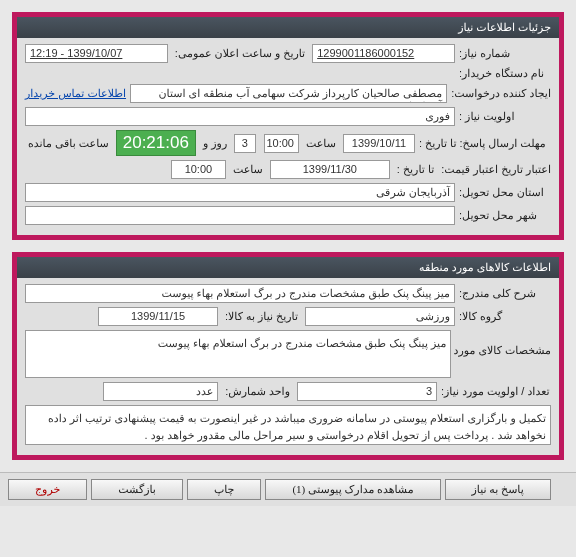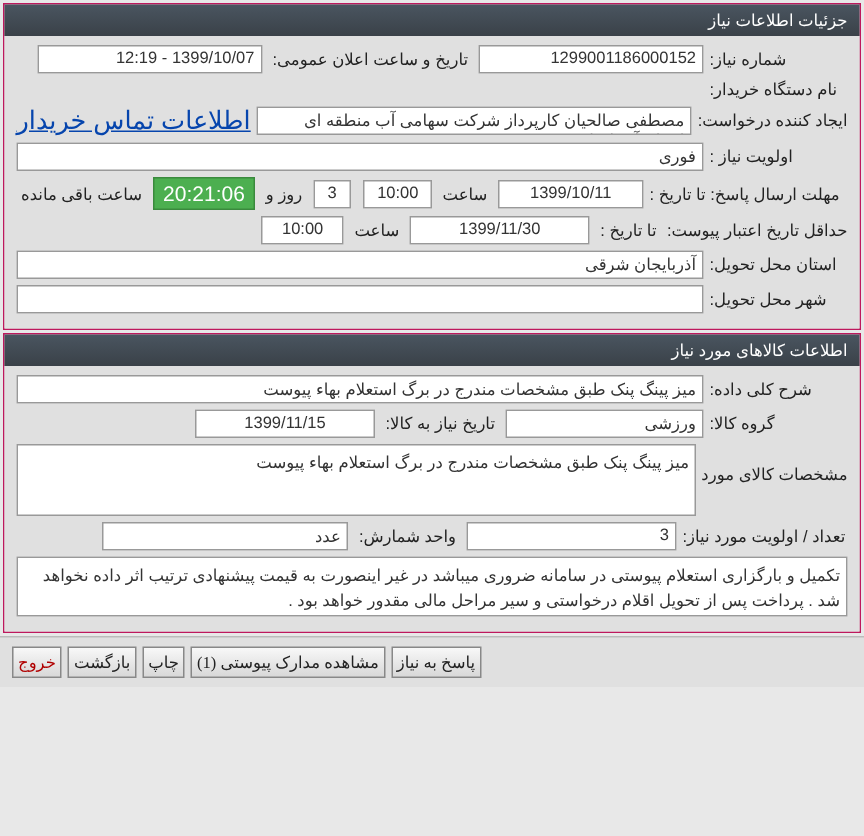--- a/index.html
+++ b/index.html
@@ -5,22 +5,22 @@
 * { box-sizing: border-box; margin: 0; padding: 0; }
 body {
   font-family: Tahoma, Arial, sans-serif;
   font-size: 11px;
   background: #e8e8e8;
   width: 576px;
   height: 557px;
   direction: rtl;
 }
 .panel {
-  border: 1px solid #be185d;
-  margin: 2px;
+  border: 5px solid #be185d;
+  margin: 12px;
 }
 .panel-header {
   background: linear-gradient(to bottom, #4a5560, #3a4148);
   color: #fff;
   padding: 4px 8px;
   font-size: 11px;
 }
 .panel-body {
   padding: 6px 8px;
   background: #e0e0e0;
@@ -48,33 +48,33 @@
   padding: 2px 4px;
   height: 19px;
   font-size: 11px;
   color: #333;
   text-align: right;
   overflow: hidden;
 }
 .field.wide { flex: 1; }
 .field.sm { width: 55px; text-align: center; }
 .field.md { width: 120px; text-align: center; }
-.field.lg { width: 150px; text-align: right; }
+.field.lg { width: 150px; text-align: left; text-decoration: underline; }
 .link {
   color: #0645ad;
   text-decoration: underline;
   cursor: pointer;
-  font-size: 17px;
+  font-size: 11px;
 }
 .countdown {
   background: #4caf50;
   color: #fff;
   padding: 2px 6px;
   border: 1px solid #3a8a3d;
-  font-size: 14px;
+  font-size: 17px;
 }
 .textarea-like {
   background: #fff;
   border: 1px solid #999;
   padding: 4px;
   font-size: 11px;
   color: #333;
   width: 100%;
   line-height: 1.5;
 }
@@ -82,21 +82,21 @@
   display: flex;
   justify-content: flex-end;
   gap: 4px;
   padding: 6px 8px;
   background: #e0e0e0;
   border-top: 1px solid #bbb;
 }
 .btn {
   border: 1px solid #888;
   background: linear-gradient(to bottom, #f8f8f8, #d8d8d8);
-  padding: 3px 3px;
+  padding: 3px 26px;
   font-size: 11px;
   cursor: pointer;
   color: #222;
   font-family: Tahoma;
 }
 .btn.red { color: #b00000; }
 </style>
 </head>
 <body>
 
@@ -132,66 +132,66 @@
       <span class="label-sm">ساعت</span>
       <span class="field sm">10:00</span>
       <span style="flex:1"></span>
       <span class="field" style="width:30px;text-align:center">3</span>
       <span class="label-sm">روز و</span>
       <span class="countdown">20:21:06</span>
       <span class="label-sm">ساعت باقی مانده</span>
     </div>
 
     <div class="row">
-      <span class="label">حداقل تاریخ اعتبار پیوست:</span>
+      <span class="label">اعتبار تاریخ اعتبار قیمت:</span>
       <span class="label-sm">تا تاریخ :</span>
       <span class="field md">1399/11/30</span>
       <span class="label-sm">ساعت</span>
       <span class="field sm">10:00</span>
     </div>
 
     <div class="row">
       <span class="label">استان محل تحویل:</span>
       <span class="field wide">آذربایجان شرقی</span>
     </div>
 
     <div class="row">
       <span class="label">شهر محل تحویل:</span>
       <span class="field wide"></span>
     </div>
 
   </div>
 </div>
 
 <div class="panel">
-  <div class="panel-header">اطلاعات کالاهای مورد نیاز</div>
+  <div class="panel-header">اطلاعات کالاهای مورد منطقه</div>
   <div class="panel-body">
 
     <div class="row">
-      <span class="label">شرح کلی داده:</span>
+      <span class="label">شرح کلی مندرج:</span>
       <span class="field wide">میز پینگ پنک طبق مشخصات مندرج در برگ استعلام بهاء پیوست</span>
     </div>
 
     <div class="row">
       <span class="label">گروه کالا:</span>
-      <span class="field" style="width:132px">ورزشی</span>
+      <span class="field" style="width:150px">ورزشی</span>
       <span class="label-sm">تاریخ نیاز به کالا:</span>
       <span class="field md">1399/11/15</span>
     </div>
 
     <div class="row" style="align-items:flex-start">
       <span class="label" style="padding-top:14px">مشخصات کالای مورد نیاز:</span>
       <div class="textarea-like" style="height:48px">میز پینگ پنک طبق مشخصات مندرج در برگ استعلام بهاء پیوست</div>
     </div>
 
     <div class="row">
       <span class="label" style="min-width:110px">تعداد / اولویت مورد نیاز:</span>
       <span class="field" style="width:140px">3</span>
       <span class="label-sm">واحد شمارش:</span>
-      <span class="field" style="width:164px">عدد</span>
+      <span class="field" style="width:115px">عدد</span>
     </div>
 
     <div class="row" style="align-items:flex-start">
       <div class="textarea-like" style="height:40px">تکمیل و بارگزاری استعلام پیوستی در سامانه ضروری میباشد در غیر اینصورت به قیمت پیشنهادی ترتیب اثر داده نخواهد شد . پرداخت پس از تحویل اقلام درخواستی و سیر مراحل مالی مقدور خواهد بود .</div>
     </div>
 
   </div>
 </div>
 
 <div class="footer">

